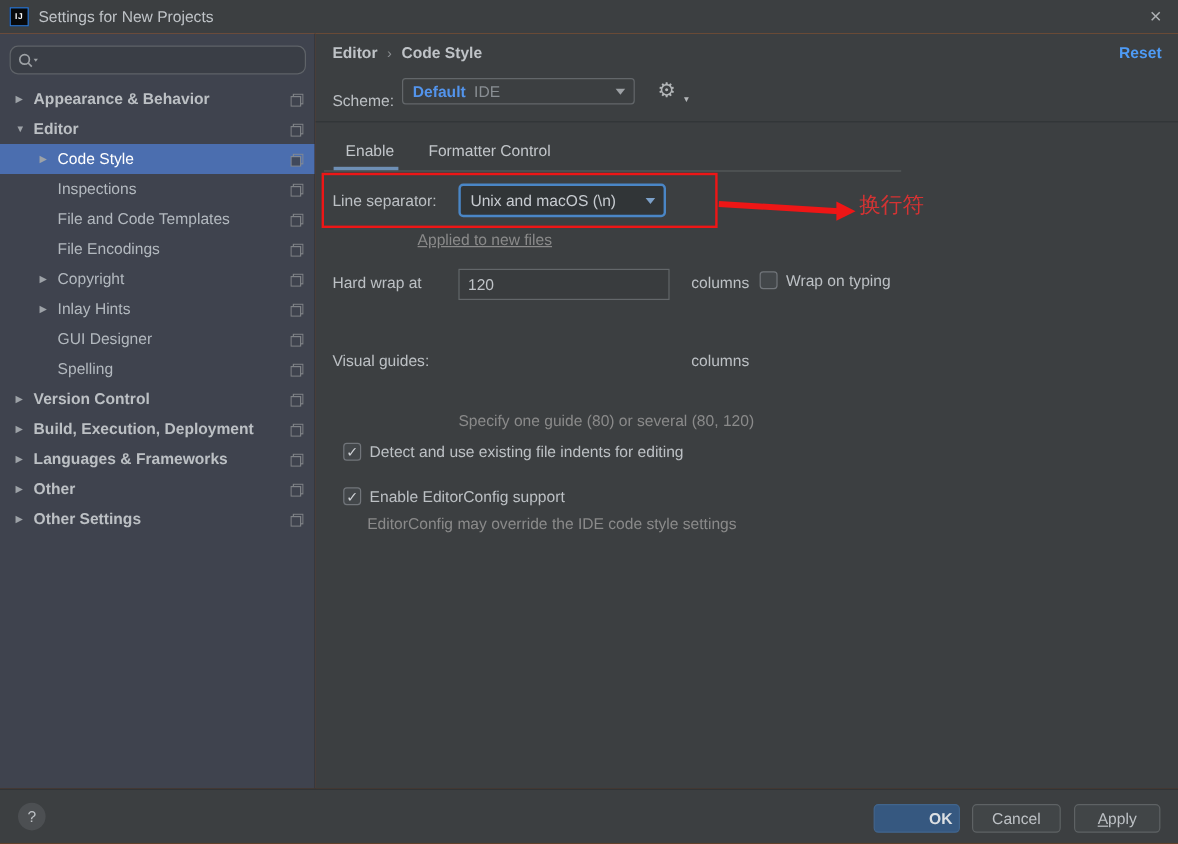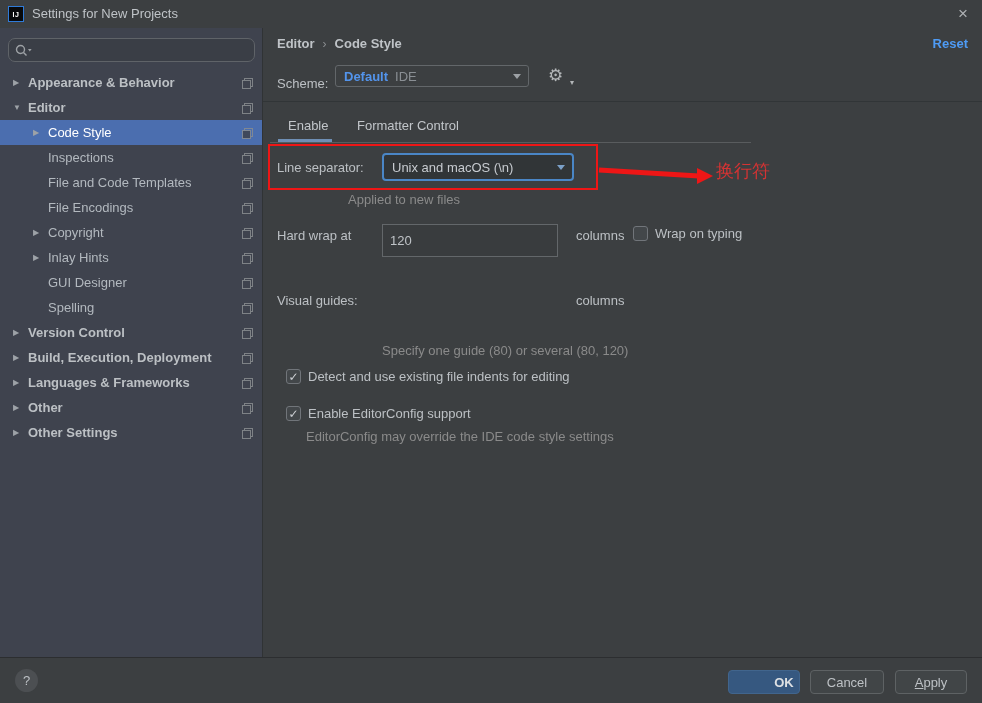--- a/index.html
+++ b/index.html
@@ -70,30 +70,30 @@
   .gear-caret { position:absolute; right:-2px; bottom:1px; font-size:8px; color:#b3b6b8; }
   .header-divider { position:absolute; left:0; right:0; top:73px; height:1px; background:#313537; }
   .tab { position:absolute; top:90px; color:#c2c6ca; cursor:pointer; }
   .tab-general { left:25px; }
   .tab-formatter { left:94px; }
   .tab-underline { position:absolute; left:15px; top:111px; width:54px; height:3px; background:#6e8fb5; }
   .tabs-line { position:absolute; left:7px; top:114px; width:481px; height:1px; background:#595c5e; }
   .row-label { position:absolute; color:#bcc0c4; }
   .ls-label { left:14px; top:132px; }
   .ls-combo {
-    position:absolute; left:119px; top:125px; width:192px; height:28px;
+    position:absolute; left:119px; top:125px; width:173px; height:28px;
     border:2px solid #4a86c6; border-radius:4px; background:#313537;
     display:flex; align-items:center; padding:0 24px 0 8px; color:#c7cbd0; cursor:pointer;
   }
   .ls-combo .combo-caret { border-top-color:#7ba0c8; }
   .hint { position:absolute; color:#8a8a8a; }
-  .ls-hint { left:85px; top:164px; }
+  .ls-hint { left:85px; top:164px;text-decoration:underline; }
   .hw-label { left:14px; top:200px; }
   .text-input {
-    position:absolute; width:176px; height:33px; background:#393c3e;
+    position:absolute; width:176px; height:26px; background:#393c3e;
     border:1px solid #63676a; color:#bfc3c7; font:inherit; padding:0 7px; outline:none;
   }
   .text-input::placeholder { color:#6d7175; }
   .hw-input { left:119px; top:196px; }
   .hw-columns { left:313px; top:200px; }
   .cb-row { position:absolute; display:flex; align-items:center; gap:7px; cursor:pointer; }
   .cbox {
     width:15px; height:15px; flex:0 0 15px; border:1px solid #71757a; border-radius:3px;
     background:#43474a; display:flex; align-items:center; justify-content:center;
     color:#ced1d5; font-size:12px; line-height:1;

